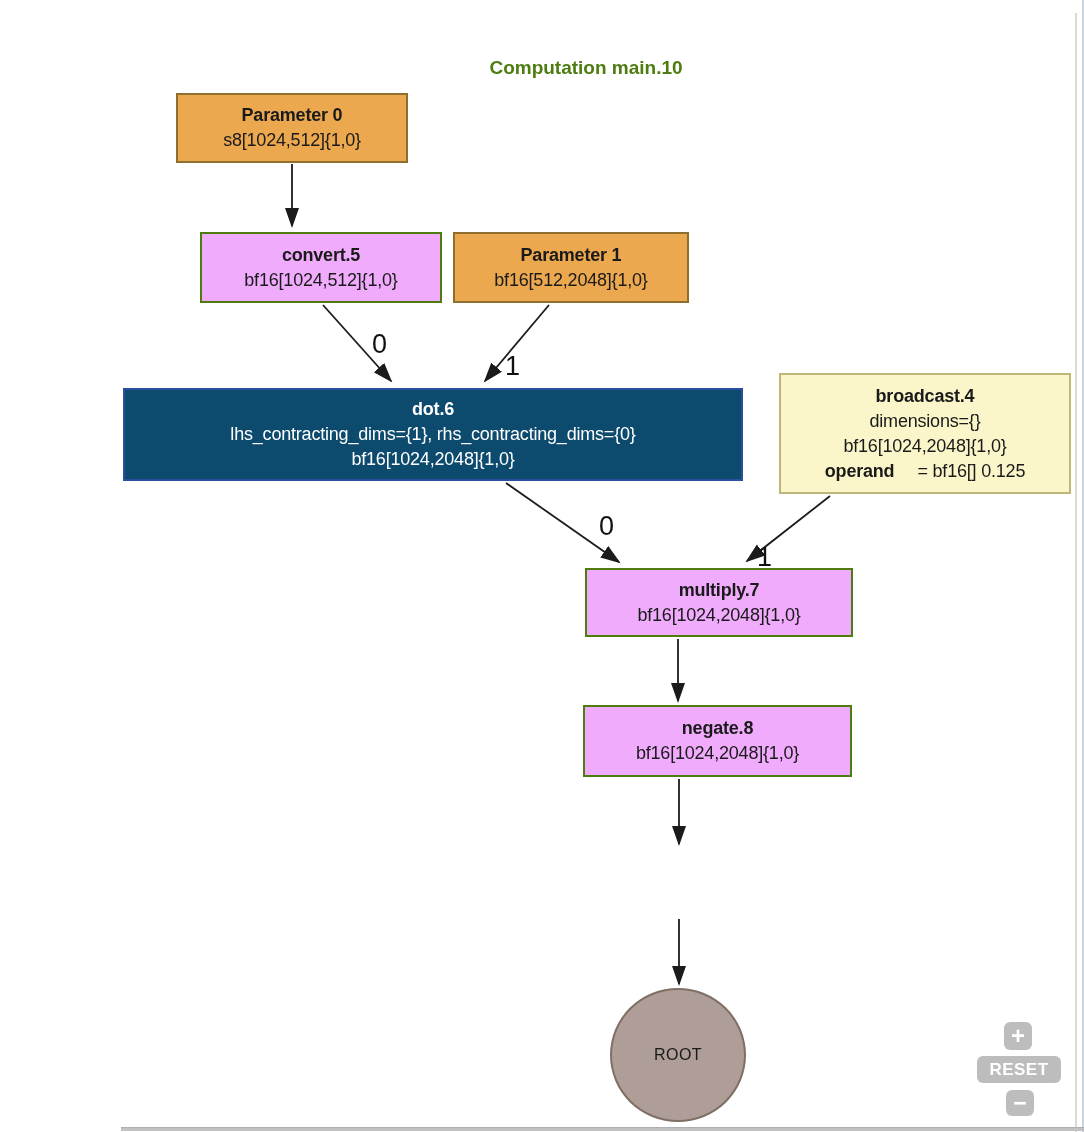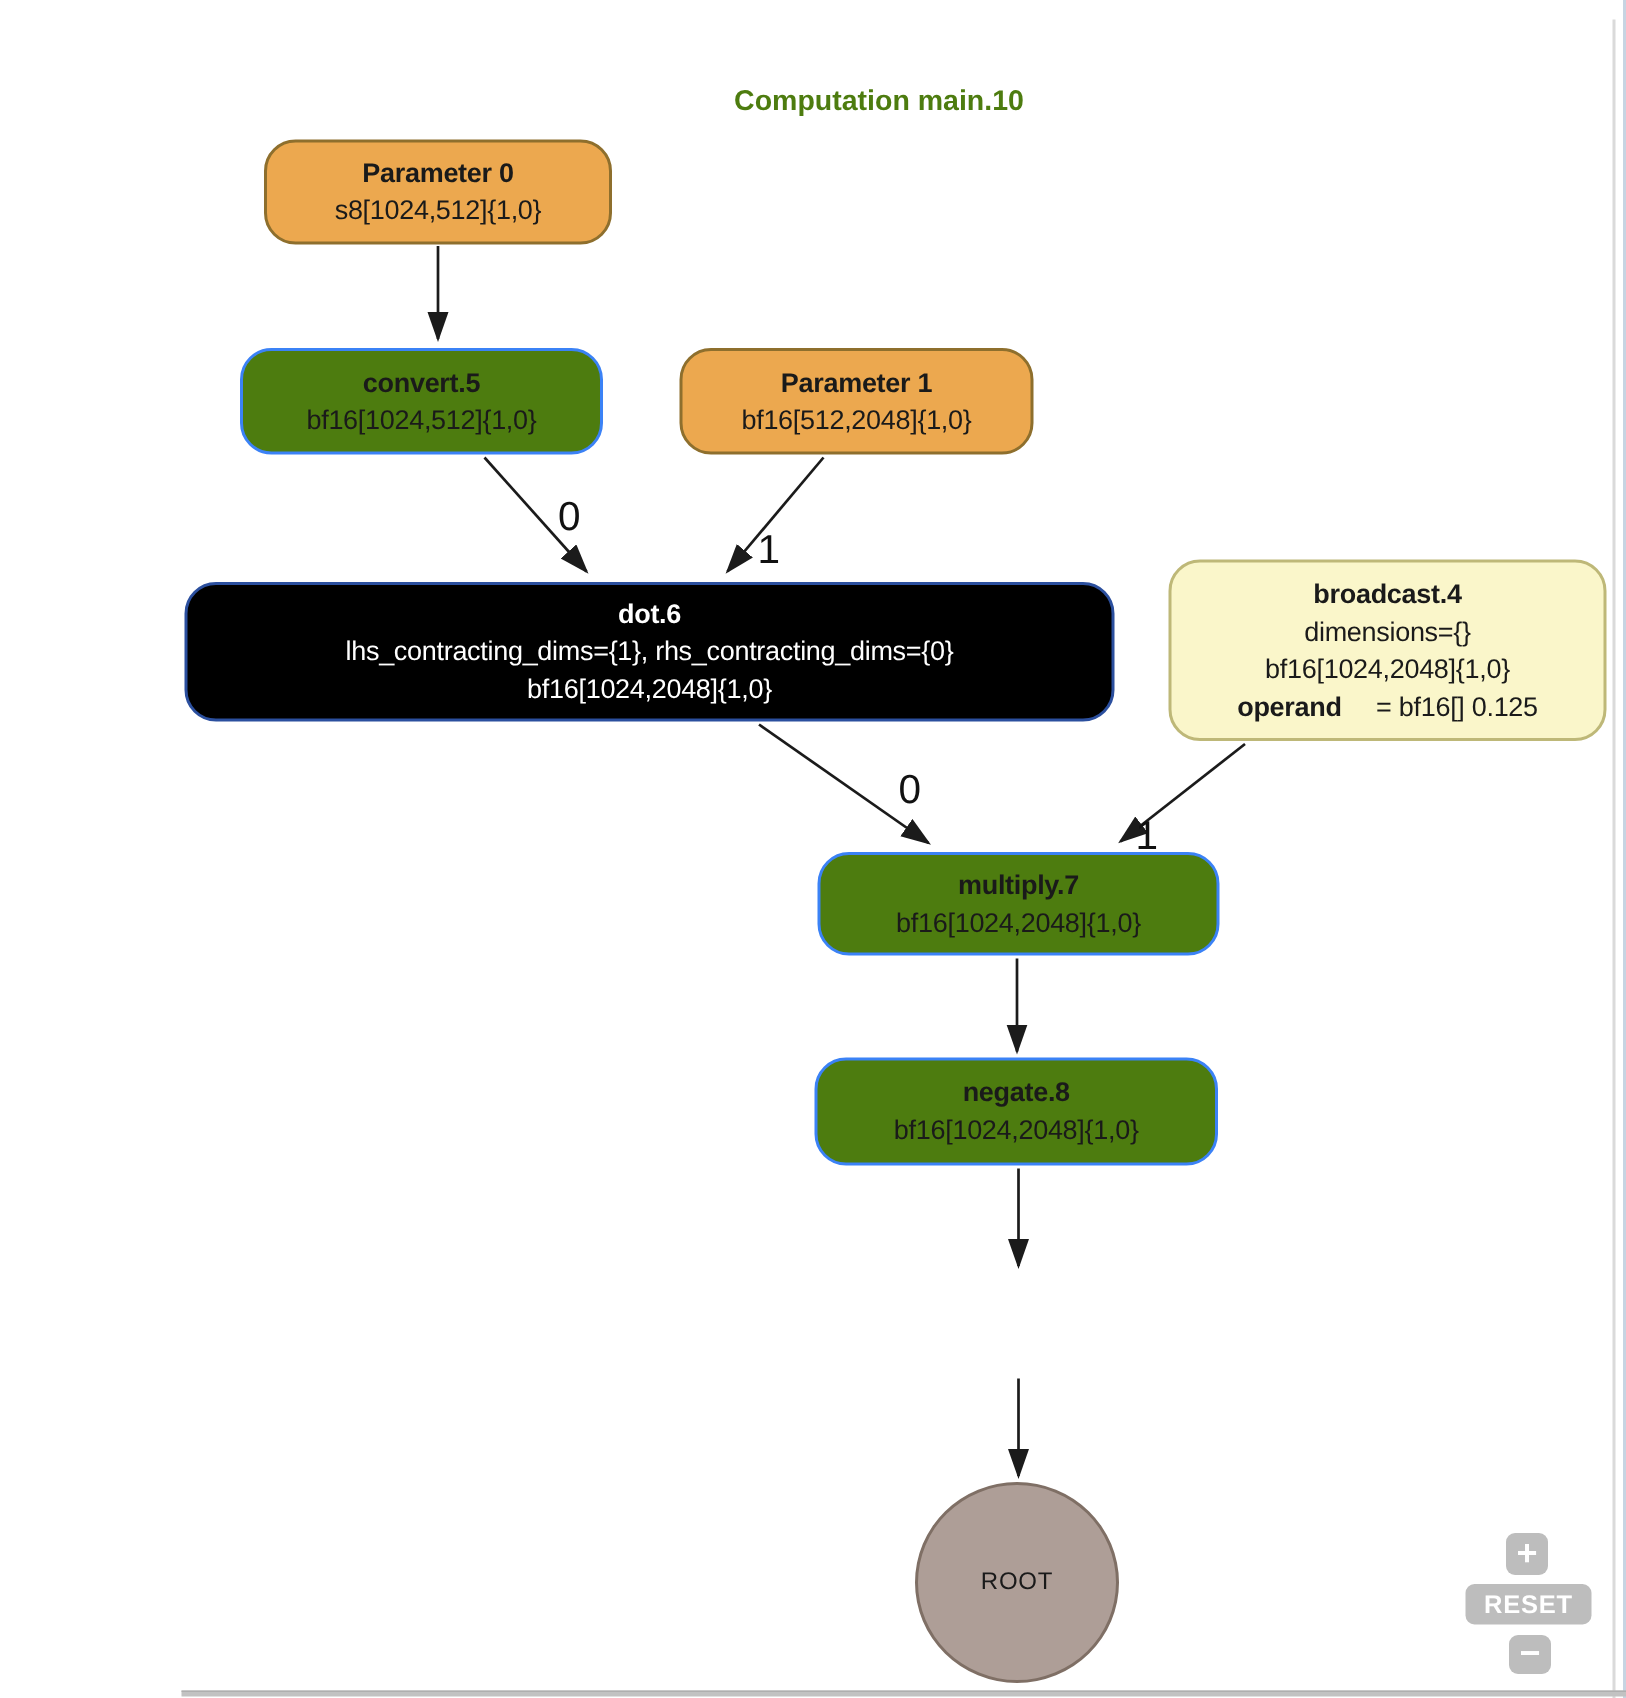--- a/index.html
+++ b/index.html
@@ -8,26 +8,26 @@
     font-family:"Liberation Sans",sans-serif;color:#1a1a1a;
   }
   .graph-title{
     position:absolute;left:436px;top:57px;width:300px;text-align:center;
     font-size:19px;font-weight:700;color:#4d7c0f;
   }
   svg.edges{position:absolute;left:0;top:0;width:1084px;height:1132px;pointer-events:none;}
   .node{
     position:absolute;box-sizing:border-box;display:flex;flex-direction:column;
     align-items:center;justify-content:center;text-align:center;
-    font-size:18px;line-height:25px;letter-spacing:-0.2px;white-space:nowrap;border-radius:21px;
+    font-size:18px;line-height:25px;letter-spacing:-0.2px;white-space:nowrap;
   }
   .node .t{font-weight:700;}
   .param{background:#ECA84F;border:2px solid #8E6F2D;}
-  .plain{background:#4d7c0f;border:2px solid #3b82f6;}
-  .sel{background:#000000;border:2px solid #2B4F9E;color:#ffffff;}
+  .plain{background:#f0abfc;border:2px solid #4d7c0f;margin-left:40px;}
+  .sel{background:#0c4a6e;border:2px solid #2B4F9E;color:#ffffff;}
   .const{background:#FAF6CA;border:2px solid #BEB878;}
   .root-circle{
     position:absolute;box-sizing:border-box;border-radius:50%;
     background:#AE9E97;border:2px solid #7F6F65;
     display:flex;align-items:center;justify-content:center;
     font-size:16px;color:#1a1a1a;letter-spacing:0.5px;
   }
   .elabel{position:absolute;font-size:27px;line-height:27px;color:#111111;}
   .op-val{margin-left:23px;}
   .ctrl{

